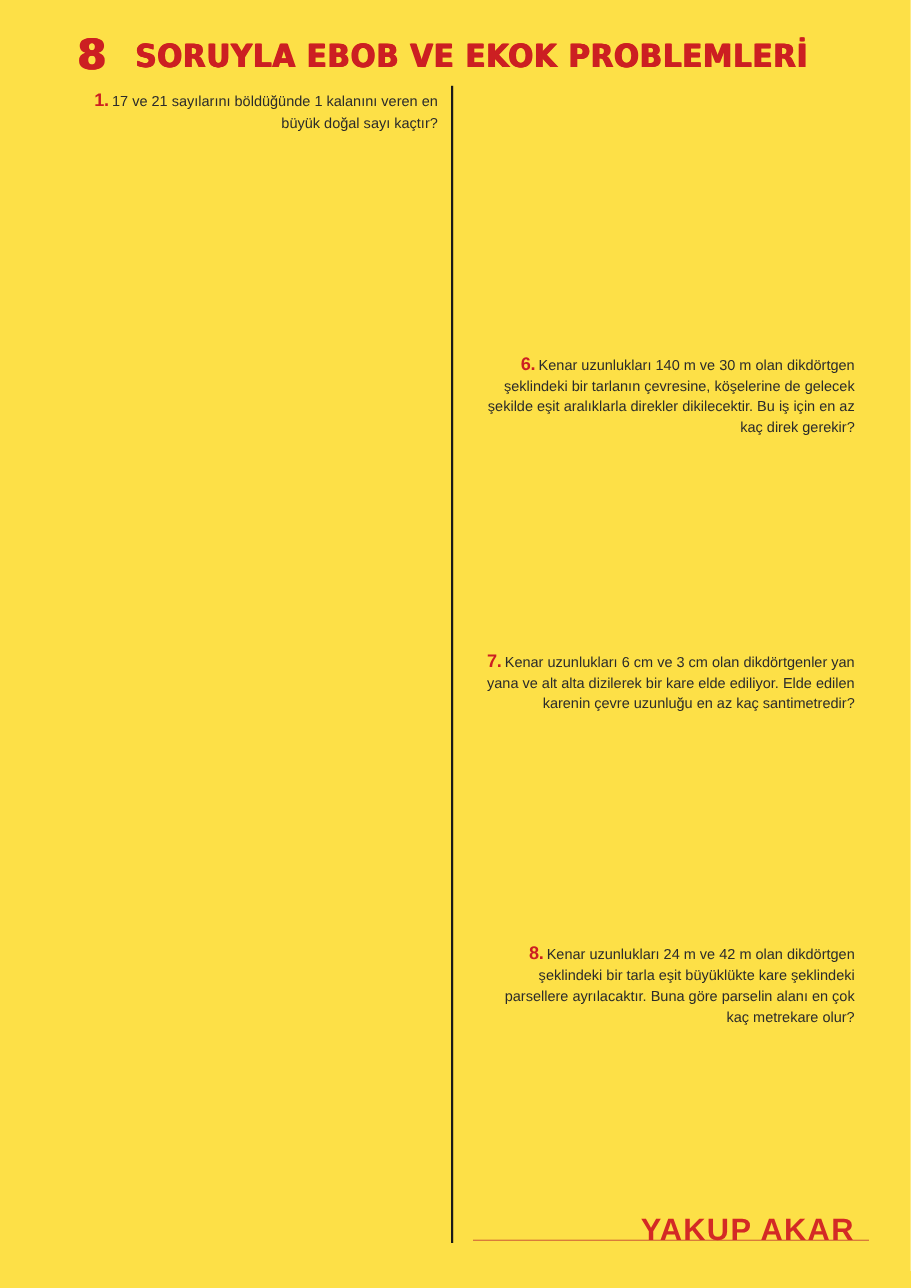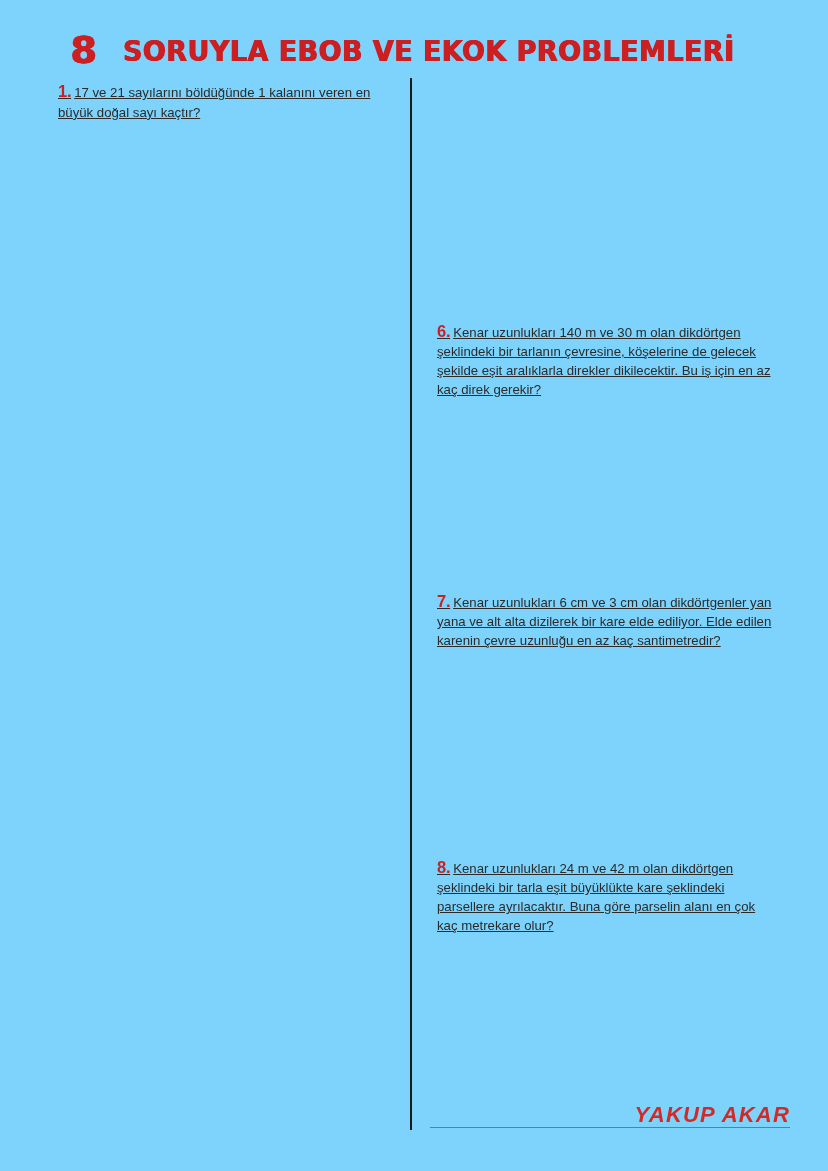--- a/index.html
+++ b/index.html
@@ -8,21 +8,21 @@
     padding: 0;
     background: #ffffff;
   }
   body {
     font-family: "Liberation Sans", sans-serif;
   }
   #page {
     position: relative;
     width: 828px;
     height: 1171px;
-    background: #7dd3fc;
+    background: #fde047;
     overflow: hidden;
   }
 
   
   #title-bar {
     position: absolute;
     left: 0;
     top: 28px;
     width: 828px;
     text-align: center;
@@ -59,22 +59,21 @@
     height: 1052px;
     background: #1a1a1a;
   }
 
   
   .question {
     position: absolute;
     color: #2b2b2b;
     font-size: 13.2px;
     line-height: 19.5px;
-    text-align: left;
-    text-decoration: underline;
+    text-align: right;
   }
   .question.col-left  { left: 58px;  width: 340px; }
   .question.col-right { left: 437px; width: 340px; }
 
   .q-num {
     color: #CC1F22;
     font-weight: bold;
     font-size: 16.5px;
     letter-spacing: -0.3px;
     margin-right: 3px;
@@ -106,27 +105,26 @@
     position: absolute;
     left: 0;
     top: 27px;
     width: 360px;
     height: 1px;
     background: #C23A33;
     opacity: 0.75;
   }
   #signature-name {
     position: absolute;
-    right: 0;
+    right: 13px;
     top: 2px;
     color: #D32A25;
     font-family: "Liberation Sans", sans-serif;
     font-weight: bold;
-    font-style: italic;
-    font-size: 22px;
+    font-size: 28px;
     letter-spacing: 1.2px;
     white-space: nowrap;
   }
 </style>
 </head>
 <body>
 
 <div id="page">
 
   <div id="title-bar">

